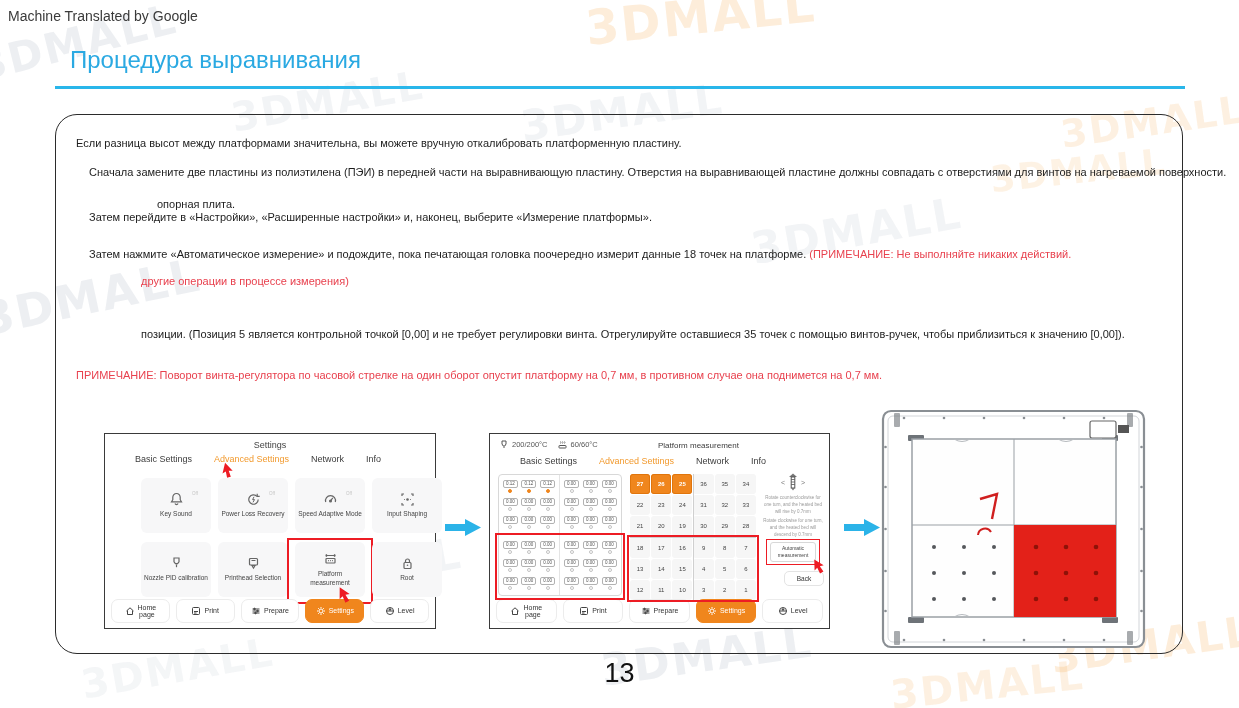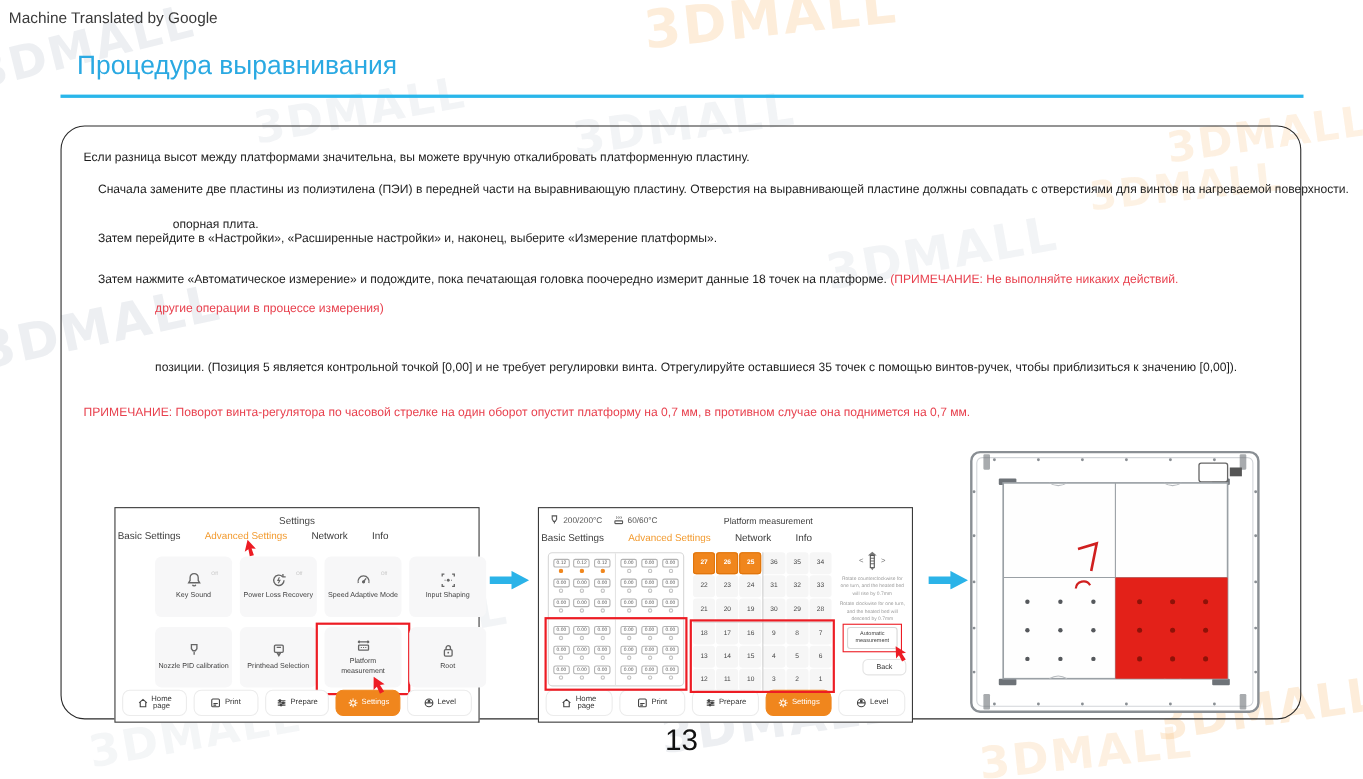--- a/index.html
+++ b/index.html
@@ -23,23 +23,23 @@
   
   .main-box { position:absolute; left:55px; top:114px; width:1128px; height:540px;
               border:1.5px solid #2b2b2b; border-radius:22px; background:transparent; }
   .tline { position:absolute; font-size:11px; white-space:nowrap; color:#1d1d1d; }
   .red { color:#e8414e; }
 
   
   .big-arrow { position:absolute; width:36px; height:17px; }
 
   
-  .screen { position:absolute; background:#fff; border:1.6px solid #3a3a3a;margin-top:28px; }
+  .screen { position:absolute; background:#fff; border:1.6px solid #3a3a3a; }
   .scr-title { position:absolute; top:6px; left:0; right:0; text-align:center; font-size:9px; color:#444; }
-  .tabs { position:absolute; top:20px; left:2px; display:flex; gap:22px; font-size:9px; color:#3c3c3c; }
+  .tabs { position:absolute; top:20px; left:30px; display:flex; gap:22px; font-size:9px; color:#3c3c3c; }
   .tab.active { color:#f29a2e; }
   .nav { position:absolute; left:6px; right:6px; bottom:5px; height:24px; display:flex; gap:6px; }
   .nav-item { flex:1; display:flex; align-items:center; justify-content:center; gap:3px;
               border:1px solid #ececec; border-radius:7px; font-size:7px; color:#333; background:#fff; }
   .nav-item.active { background:#f0861d; color:#fff; border-color:#f0861d; }
   .nav-item .lbl { white-space:pre-line; text-align:center; line-height:1.05; }
   .nav-item svg { flex:none; }
 
   .red-box { position:absolute; border:2px solid #ed1c24; z-index:4; pointer-events:none; }
   .red-arrow { position:absolute; z-index:5; }

